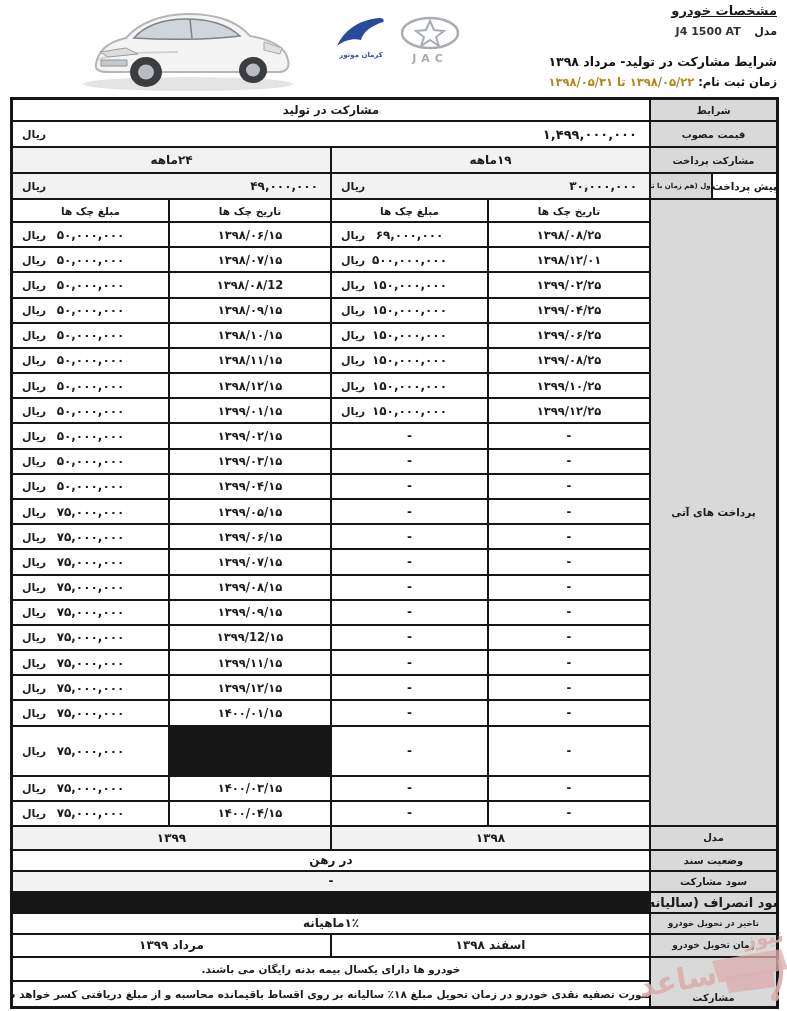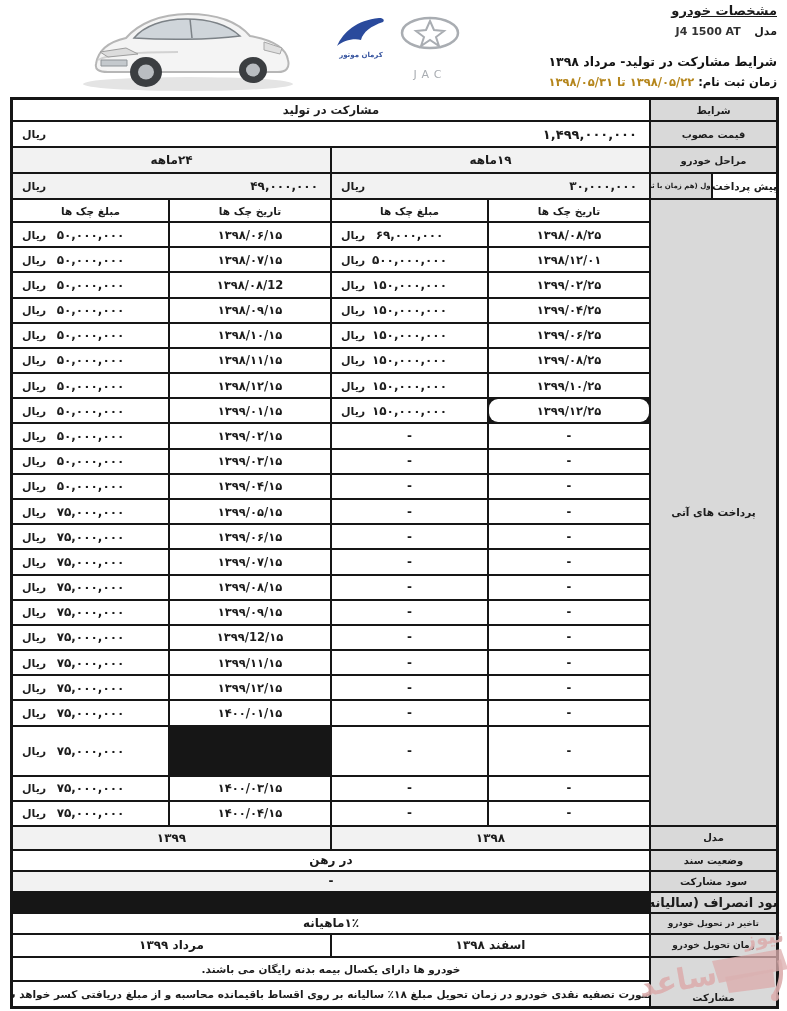--- a/index.html
+++ b/index.html
@@ -15,21 +15,21 @@
   .doc-title{font-size:13px;font-weight:bold;text-decoration:underline;color:#1b1b1b;}
   .model-line{margin-top:7px;font-size:11px;color:#1b1b1b;}
   .model-line .lat{font-family:"DejaVu Sans","Liberation Sans",sans-serif;font-weight:bold;color:#333;margin-right:10px;display:inline-block;direction:ltr;}
   .model-lbl{font-weight:bold;}
   .cond-line{margin-top:16px;font-size:12.5px;font-weight:bold;color:#141414;}
   .reg-line{margin-top:6px;font-size:11.5px;font-weight:bold;color:#141414;}
   .reg-dates{color:#b5861c;}
   .logos{position:absolute;top:16px;left:335px;display:flex;align-items:flex-start;gap:12px;}
   .logo-box{display:flex;flex-direction:column;align-items:center;}
   .logo-caption-k{font-size:7px;color:#35539e;font-weight:bold;margin-top:1px;}
-  .logo-caption-j{font-size:11px;color:#a9adb2;font-weight:normal;letter-spacing:5px;margin-top:16px;}
+  .logo-caption-j{font-size:11px;color:#a9adb2;font-weight:bold;letter-spacing:5px;margin-top:0px;}
   .car-wrap{position:absolute;left:68px;top:2px;width:265px;height:92px;}
   
   .tbl{
     position:absolute;left:10px;top:97px;width:769px;height:912px;box-sizing:border-box;
     background:#161616;border:3px solid #161616;
     display:grid;direction:ltr;gap:2px;
     grid-template-columns:155px 160px 155px 160px 60px 63px;
     grid-template-rows:20px 24px 24px 24px 21px repeat(23,1fr) 22px 19px 19px 19px 19px 21px 22px 24px;
   }
   .cell{
@@ -109,21 +109,21 @@
   <div class="cell lbl" style="grid-row:1;grid-column:5 / span 2">شرایط</div>
 
   <div class="cell amt ralign price" style="grid-row:2;grid-column:1 / span 4">
     <span class="num">۱,۴۹۹,۰۰۰,۰۰۰</span>
     <span class="rial">ریال</span>
   </div>
   <div class="cell lbl" style="grid-row:2;grid-column:5 / span 2">قیمت مصوب</div>
 
   <div class="cell val alt" style="grid-row:3;grid-column:1 / span 2">۲۴ماهه</div>
   <div class="cell val alt" style="grid-row:3;grid-column:3 / span 2">۱۹ماهه</div>
-  <div class="cell lbl" style="grid-row:3;grid-column:5 / span 2">مراحل خودرو</div>
+  <div class="cell lbl" style="grid-row:3;grid-column:5 / span 2">مشارکت پرداخت</div>
 
   <div class="cell amt ralign alt" style="grid-row:4;grid-column:1 / span 2">
     <span class="num">۴۹,۰۰۰,۰۰۰</span>
     <span class="rial">ریال</span>
   </div>
   <div class="cell amt ralign alt" style="grid-row:4;grid-column:3 / span 2">
     <span class="num">۳۰,۰۰۰,۰۰۰</span>
     <span class="rial">ریال</span>
   </div>
   <div class="cell lbl-sm" style="grid-row:4;grid-column:5">مرحله اول (هم زمان با ثبت نام)</div>
@@ -237,21 +237,21 @@
 
   <div class="cell amt" style="grid-area: 13 / 1;">
     <span class="num">۵۰,۰۰۰,۰۰۰</span>
     <span class="rial">ریال</span>
   </div>
   <div class="cell date" style="grid-area: 13 / 2;">۱۳۹۹/۰۱/۱۵</div>
   <div class="cell amt" style="grid-area: 13 / 3;">
     <span class="num">۱۵۰,۰۰۰,۰۰۰</span>
     <span class="rial">ریال</span>
   </div>
-  <div class="cell date" style="grid-area: 13 / 4; border-radius: 9px;">۱۳۹۹/۱۲/۲۵</div>
+  <div class="cell date" style="grid-area: 13 / 4;">۱۳۹۹/۱۲/۲۵</div>
 
   <div class="cell amt" style="grid-area: 14 / 1;">
     <span class="num">۵۰,۰۰۰,۰۰۰</span>
     <span class="rial">ریال</span>
   </div>
   <div class="cell date" style="grid-area: 14 / 2;">۱۳۹۹/۰۲/۱۵</div>
   <div class="cell amt" style="grid-area: 14 / 3;">
     <span class="num">-</span>
     <span class="rial"></span>
   </div>

